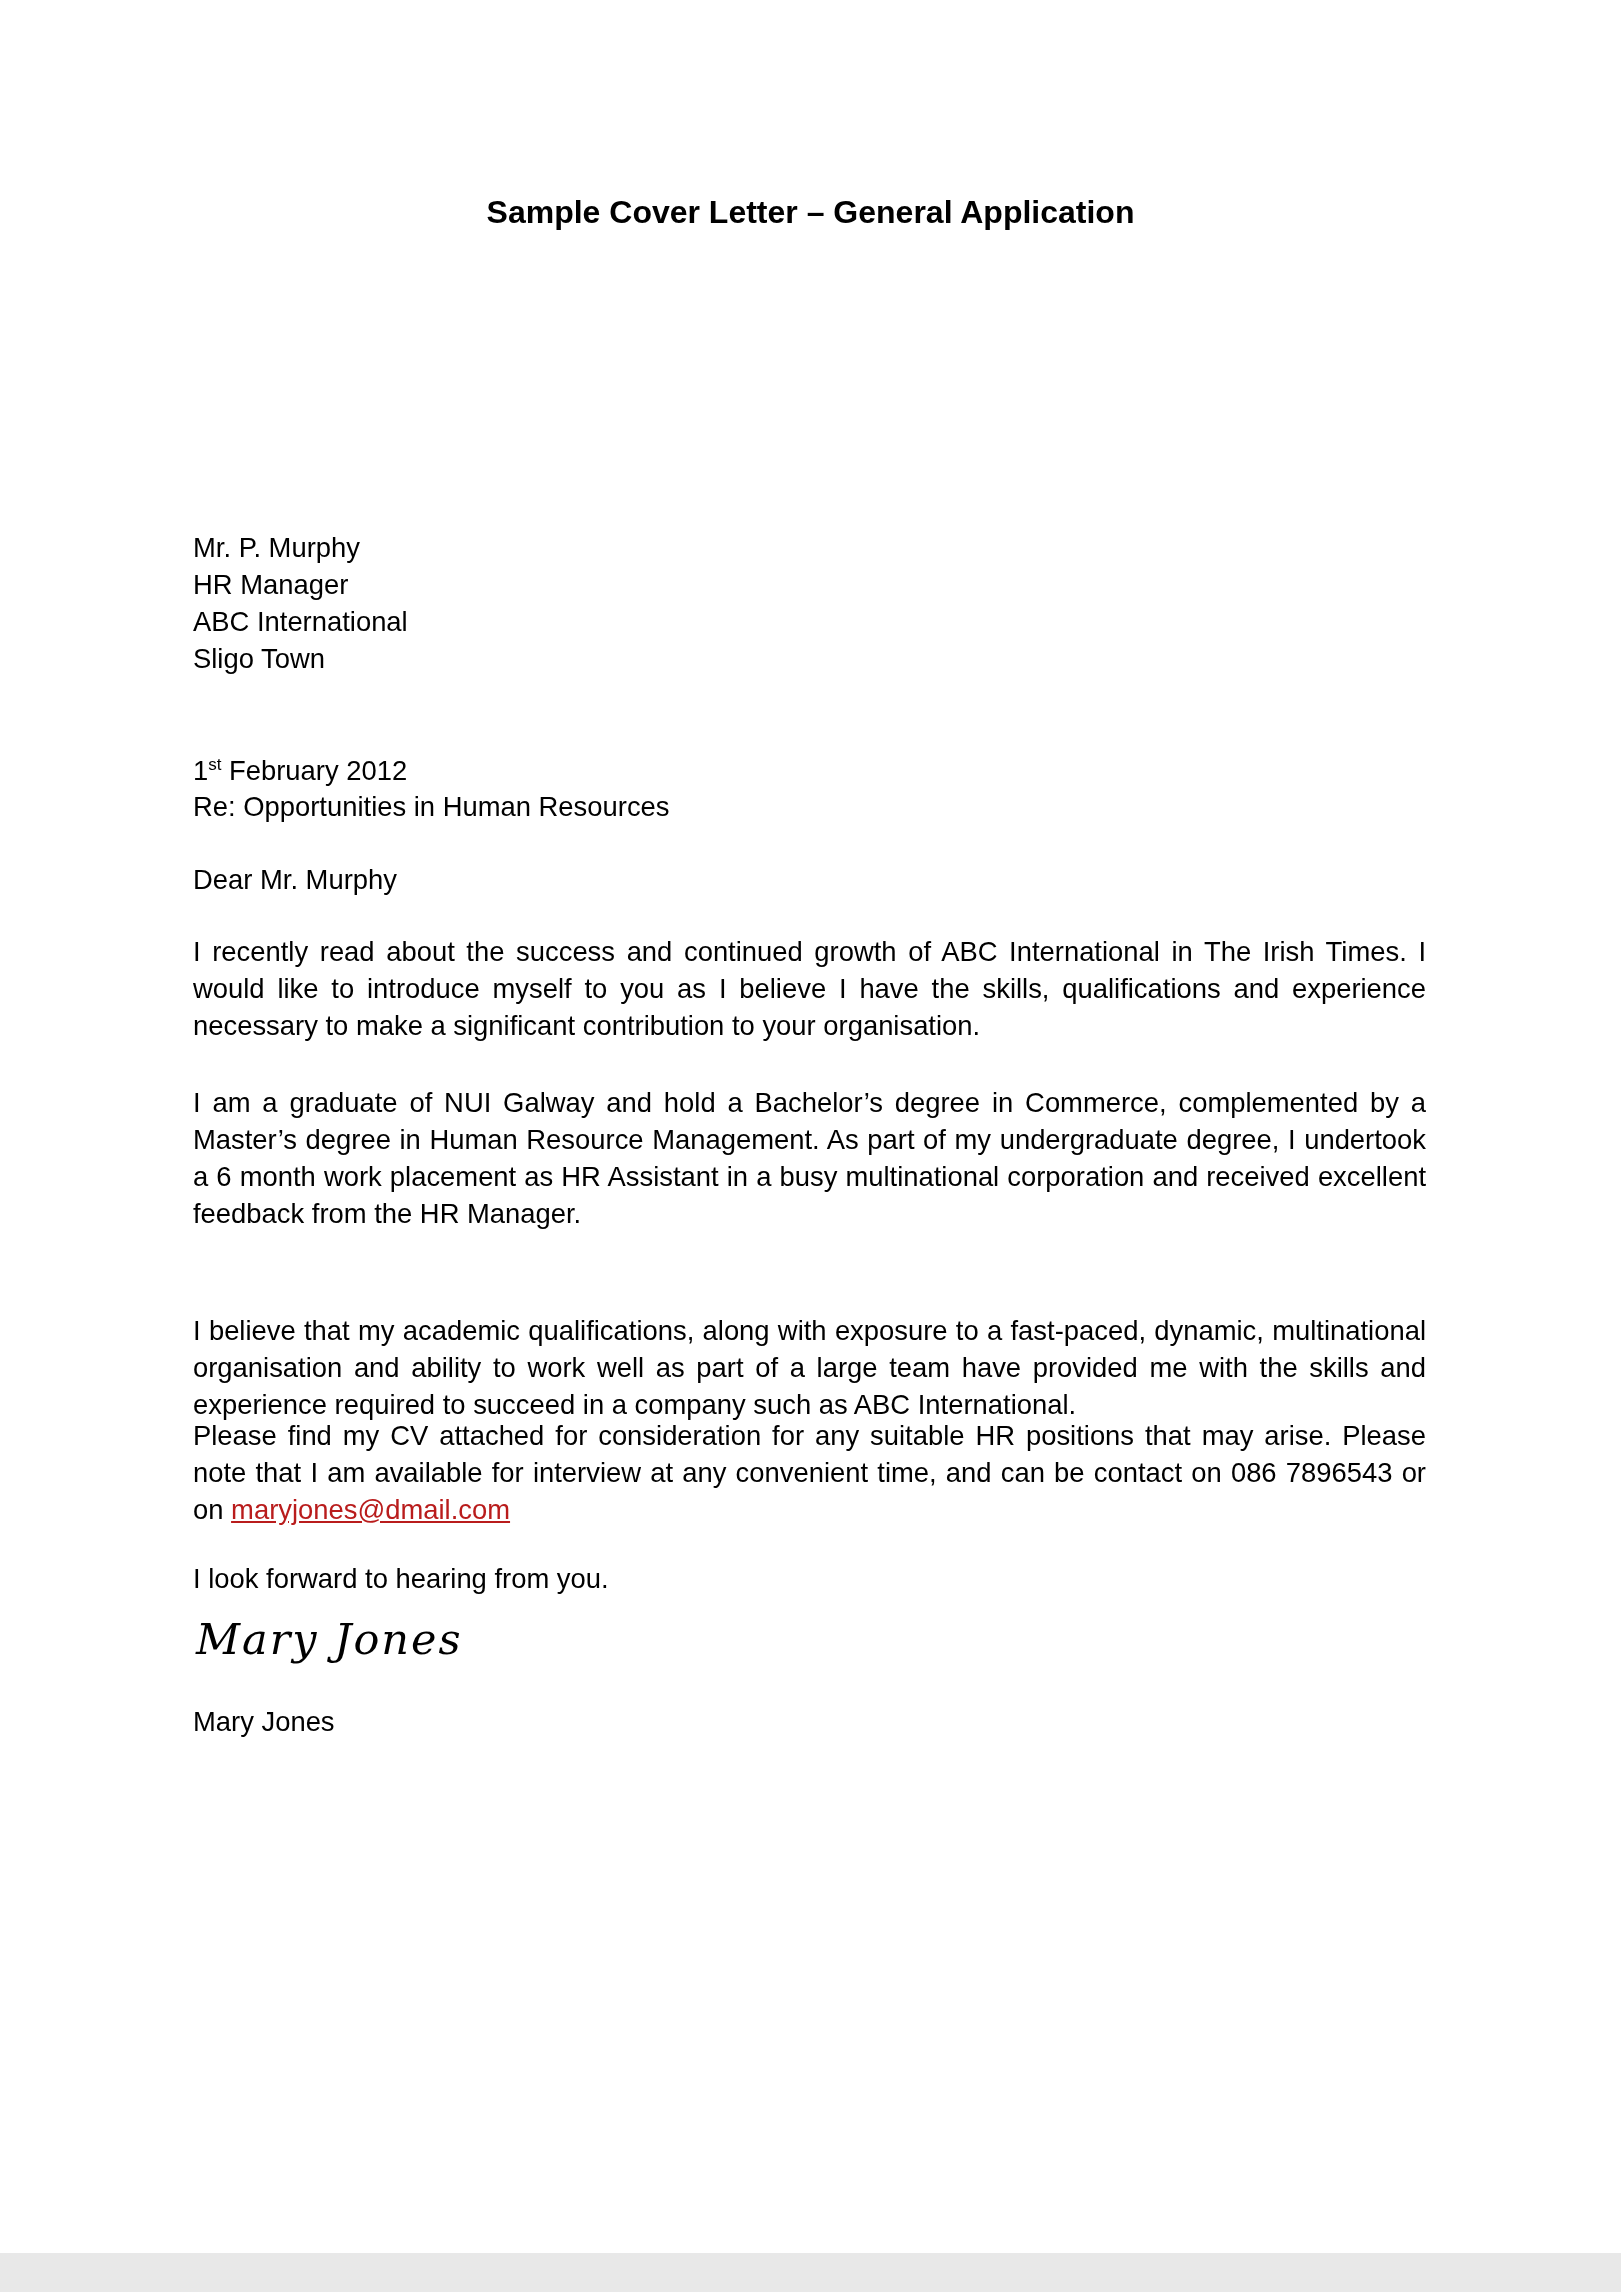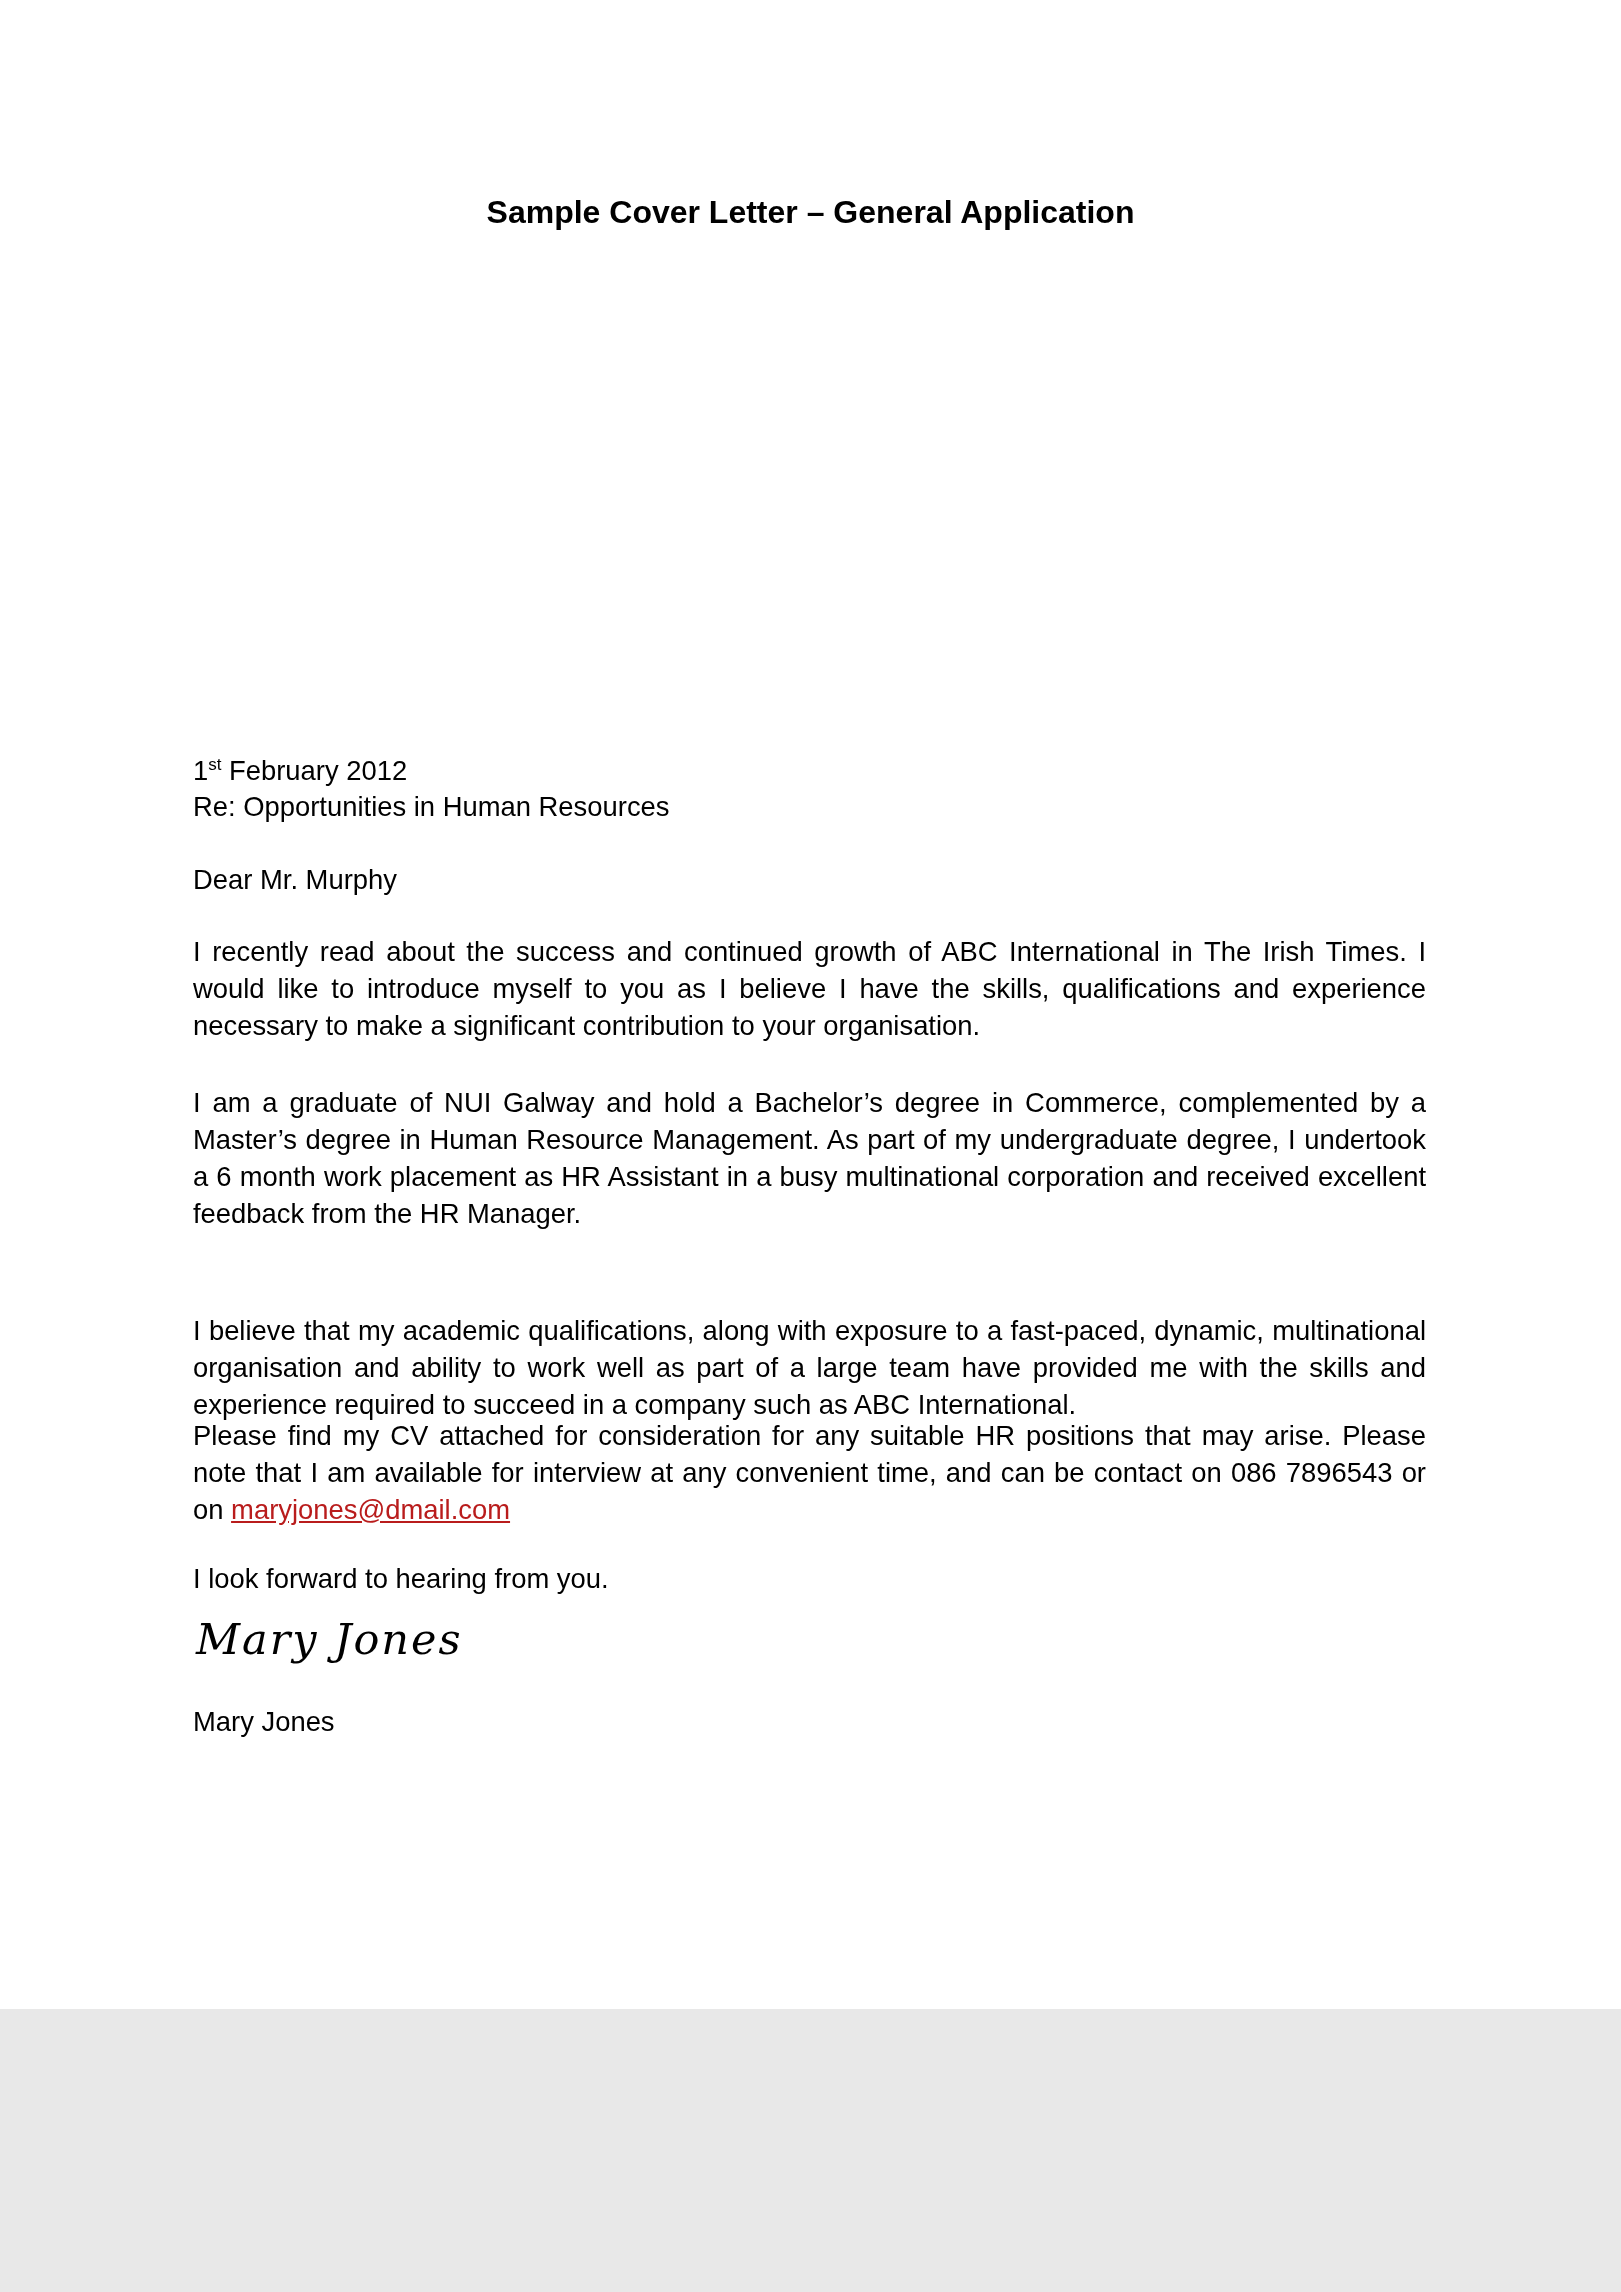--- a/index.html
+++ b/index.html
@@ -1,20 +1,20 @@
 <!DOCTYPE html>
 <html><head>
 <meta charset="utf-8">
 <style>
   * { margin: 0; padding: 0; box-sizing: border-box; }
   html, body { background: #e8e8e8; }
   .page {
     position: relative;
     width: 1621px;
-    height: 2009px;
+    height: 2253px;
     margin: 0 auto;
     background: #ffffff;
     color: #000000;
     font-family: "Liberation Sans", sans-serif;
     font-size: 27.4px;
     line-height: 37px;
     overflow: hidden;
   }
   .title {
     position: absolute;
@@ -95,20 +95,26 @@
   }
 </style>
 </head>
 <body>
 
 <div class="page">
 
   <h1 class="title">Sample Cover Letter – General Application</h1>
 
 
+  <div class="recipient">
+    <div>Mr. P. Murphy</div>
+    <div>HR Manager</div>
+    <div>ABC International</div>
+    <div>Sligo Town</div>
+  </div>
 
   <div class="date-line">
     <span>1</span><sup>st</sup><span> February 2012</span>
   </div>
 
   <div class="subject">Re: Opportunities in Human Resources</div>
 
   <div class="salutation">Dear Mr. Murphy</div>
 
   <p class="para para-1">I recently read about the success and continued growth of ABC International in The Irish Times.  I would like to introduce myself to you as I believe I have the skills, qualifications and experience necessary to make a significant contribution to your organisation.</p>

